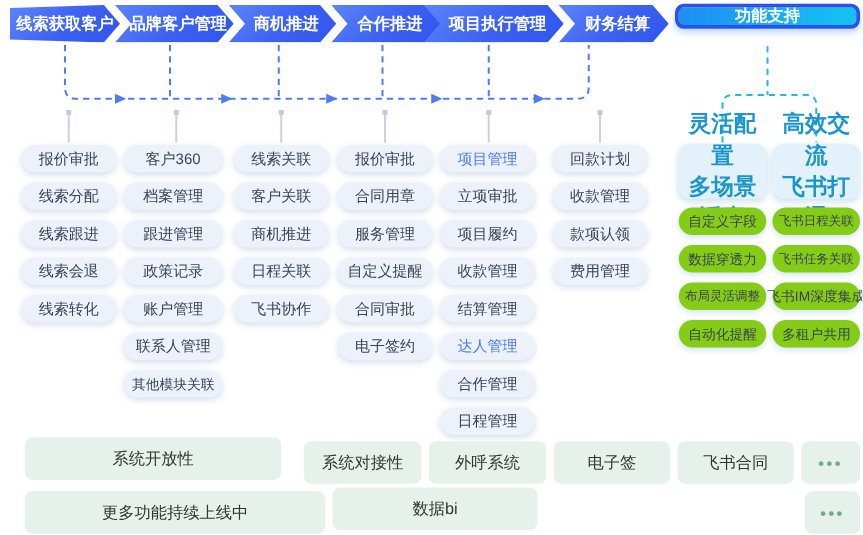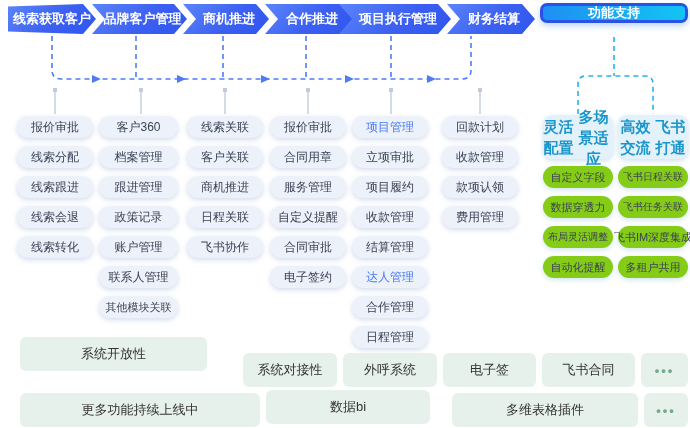--- a/index.html
+++ b/index.html
@@ -34,22 +34,22 @@
     display:flex; align-items:center; justify-content:center;
     box-shadow:0 2px 5px rgba(100,130,190,.28);
     white-space:nowrap;
   }
   .pill.hl { color:#4a7bf5; }
   .pill.sm { font-size:11px; }
 
   
   .sup-header {
     position:absolute; top:115px; width:70px; height:44px; border-radius:9px;
-    background:#e3f2fa; color:#1b96cb; font-weight:bold; font-size:15px;
-    display:flex; flex-direction:row; align-items:center; justify-content:center;
+    background:#e3f2fa; color:#1b96cb; font-weight:bold; font-size:18px;
+    display:flex; flex-direction:column; align-items:center; justify-content:center;
     line-height:1.4; box-shadow:0 2px 5px rgba(80,150,190,.28); text-align:center;
   }
   .col.sup { top:166px; }
   .col.sup .pill { background:#84cc16; font-size:11px; box-shadow:0 2px 5px rgba(80,150,190,.25); }
   .col.sup .pill.sm { font-size:10px; }
   .col.sup .pill.xs { font-size:11px; }
 
   
   .bbox {
     position:absolute; height:34px; border-radius:6px; background:#e6f1ec;
@@ -180,25 +180,24 @@
     <div class="pill">自动化提醒</div>
   </div>
 
   <div class="col sup" style="left:618px;width:70px">
     <div class="pill sm">飞书日程关联</div>
     <div class="pill sm">飞书任务关联</div>
     <div class="pill xs">飞书IM深度集成</div>
     <div class="pill">多租户共用</div>
   </div>
 
-  <div class="bbox" style="left:20px;top:337px;width:187px">系统开放性</div>
+  <div class="bbox" style="left:20px;top:350px;width:205px">系统开放性</div>
   <div class="bbox" style="left:243px;top:353px;width:94px">系统对接性</div>
   <div class="bbox" style="left:343px;top:353px;width:94px">外呼系统</div>
   <div class="bbox" style="left:443px;top:353px;width:93px">电子签</div>
   <div class="bbox" style="left:542px;top:353px;width:93px">飞书合同</div>
   <div class="bbox dots" style="left:641px;top:353px;width:47px">•••</div>
 
   <div class="bbox" style="left:20px;top:393px;width:240px">更多功能持续上线中</div>
   <div class="bbox" style="left:266px;top:390px;width:164px">数据bi</div>
-  <div class="bbox" style="left:452px;top:393px;width:186px">多维表格插件</div>
   <div class="bbox dots" style="left:644px;top:393px;width:44px">•••</div>
 
 </div>
 
 </body></html>

